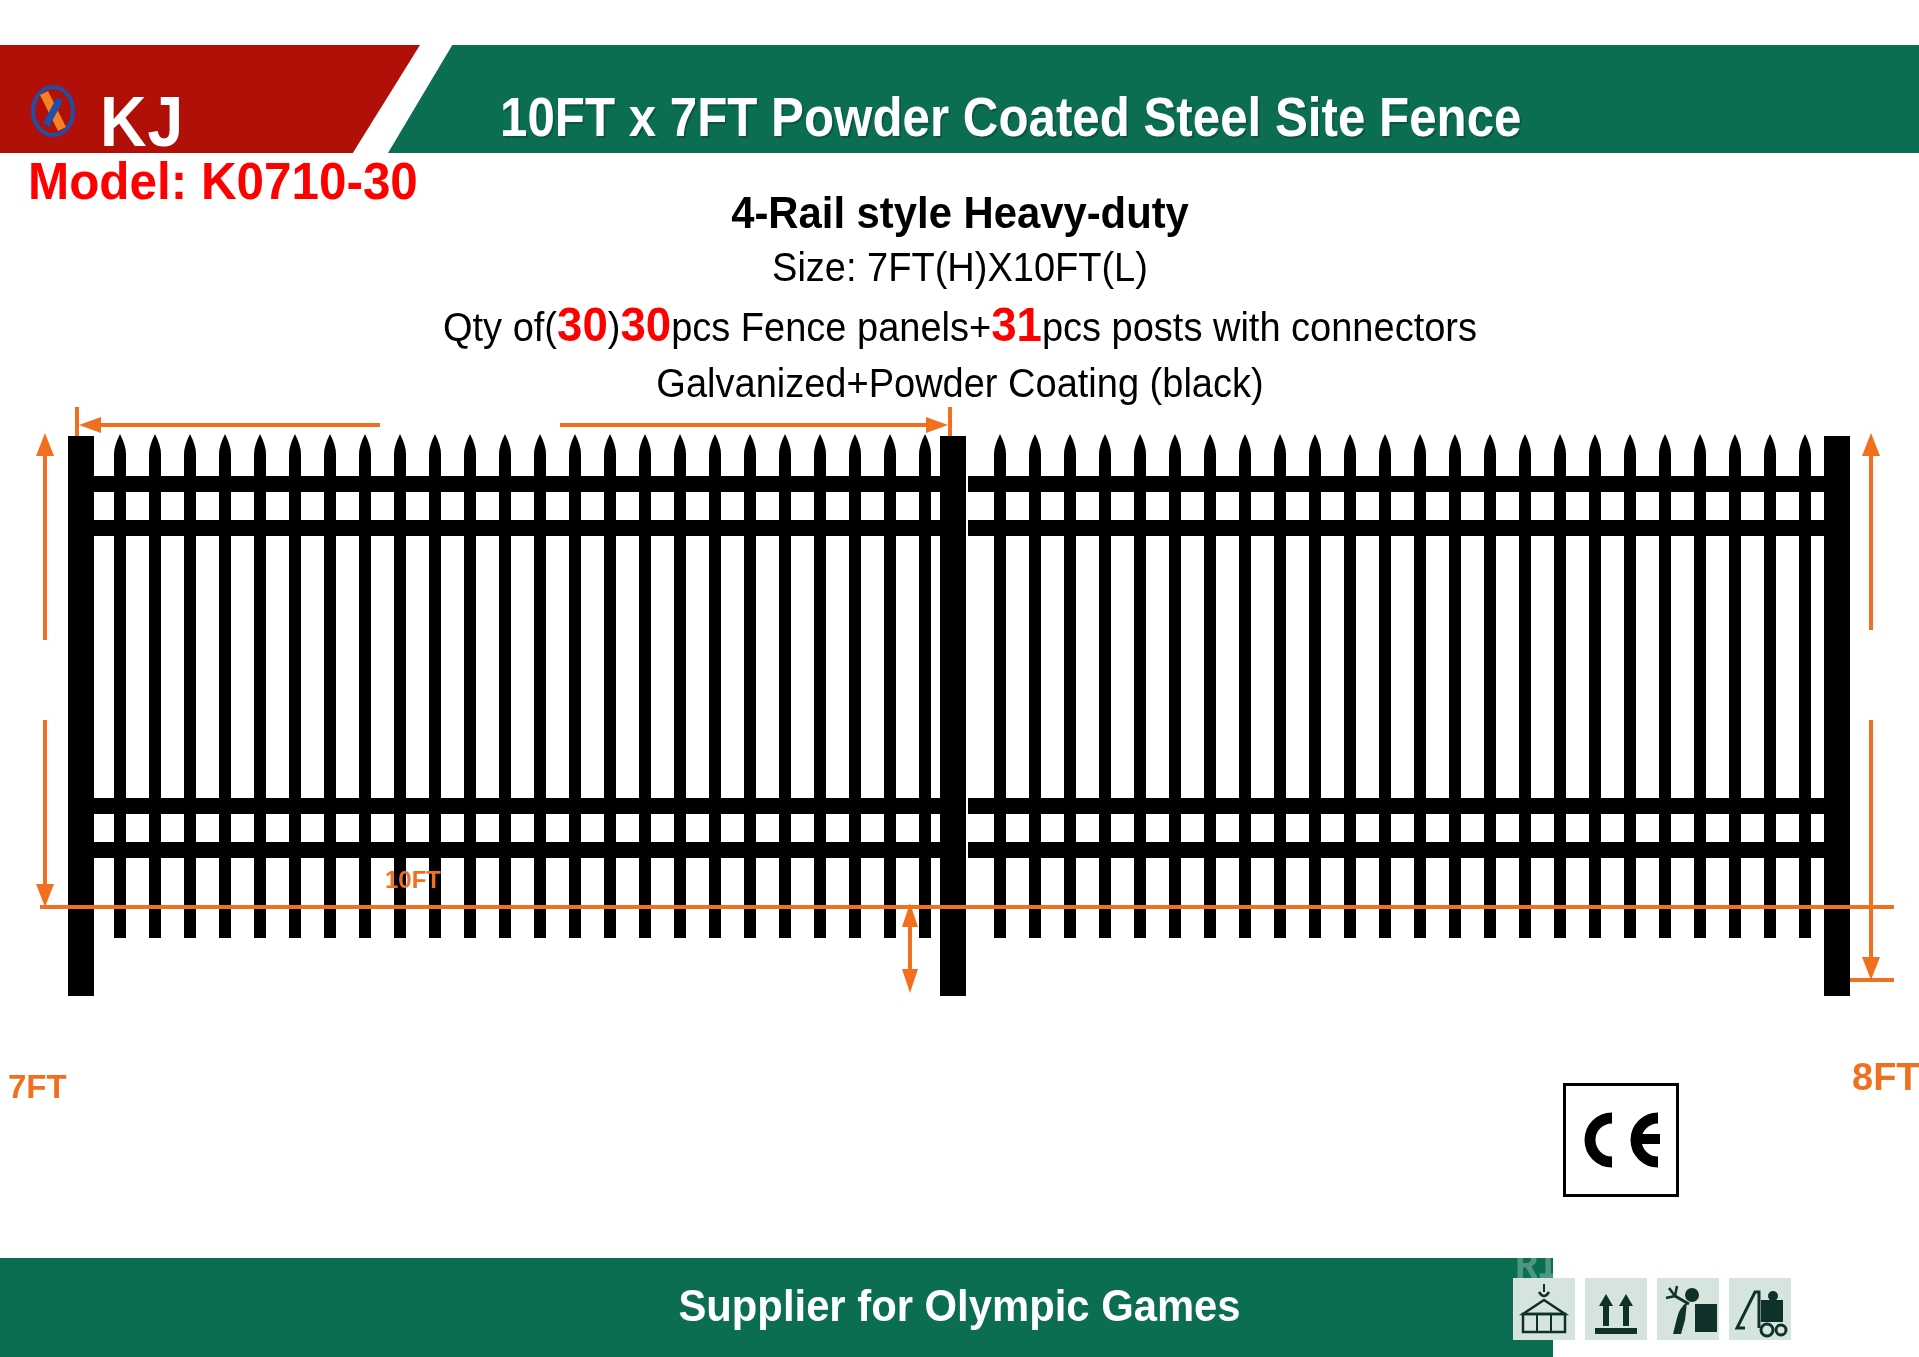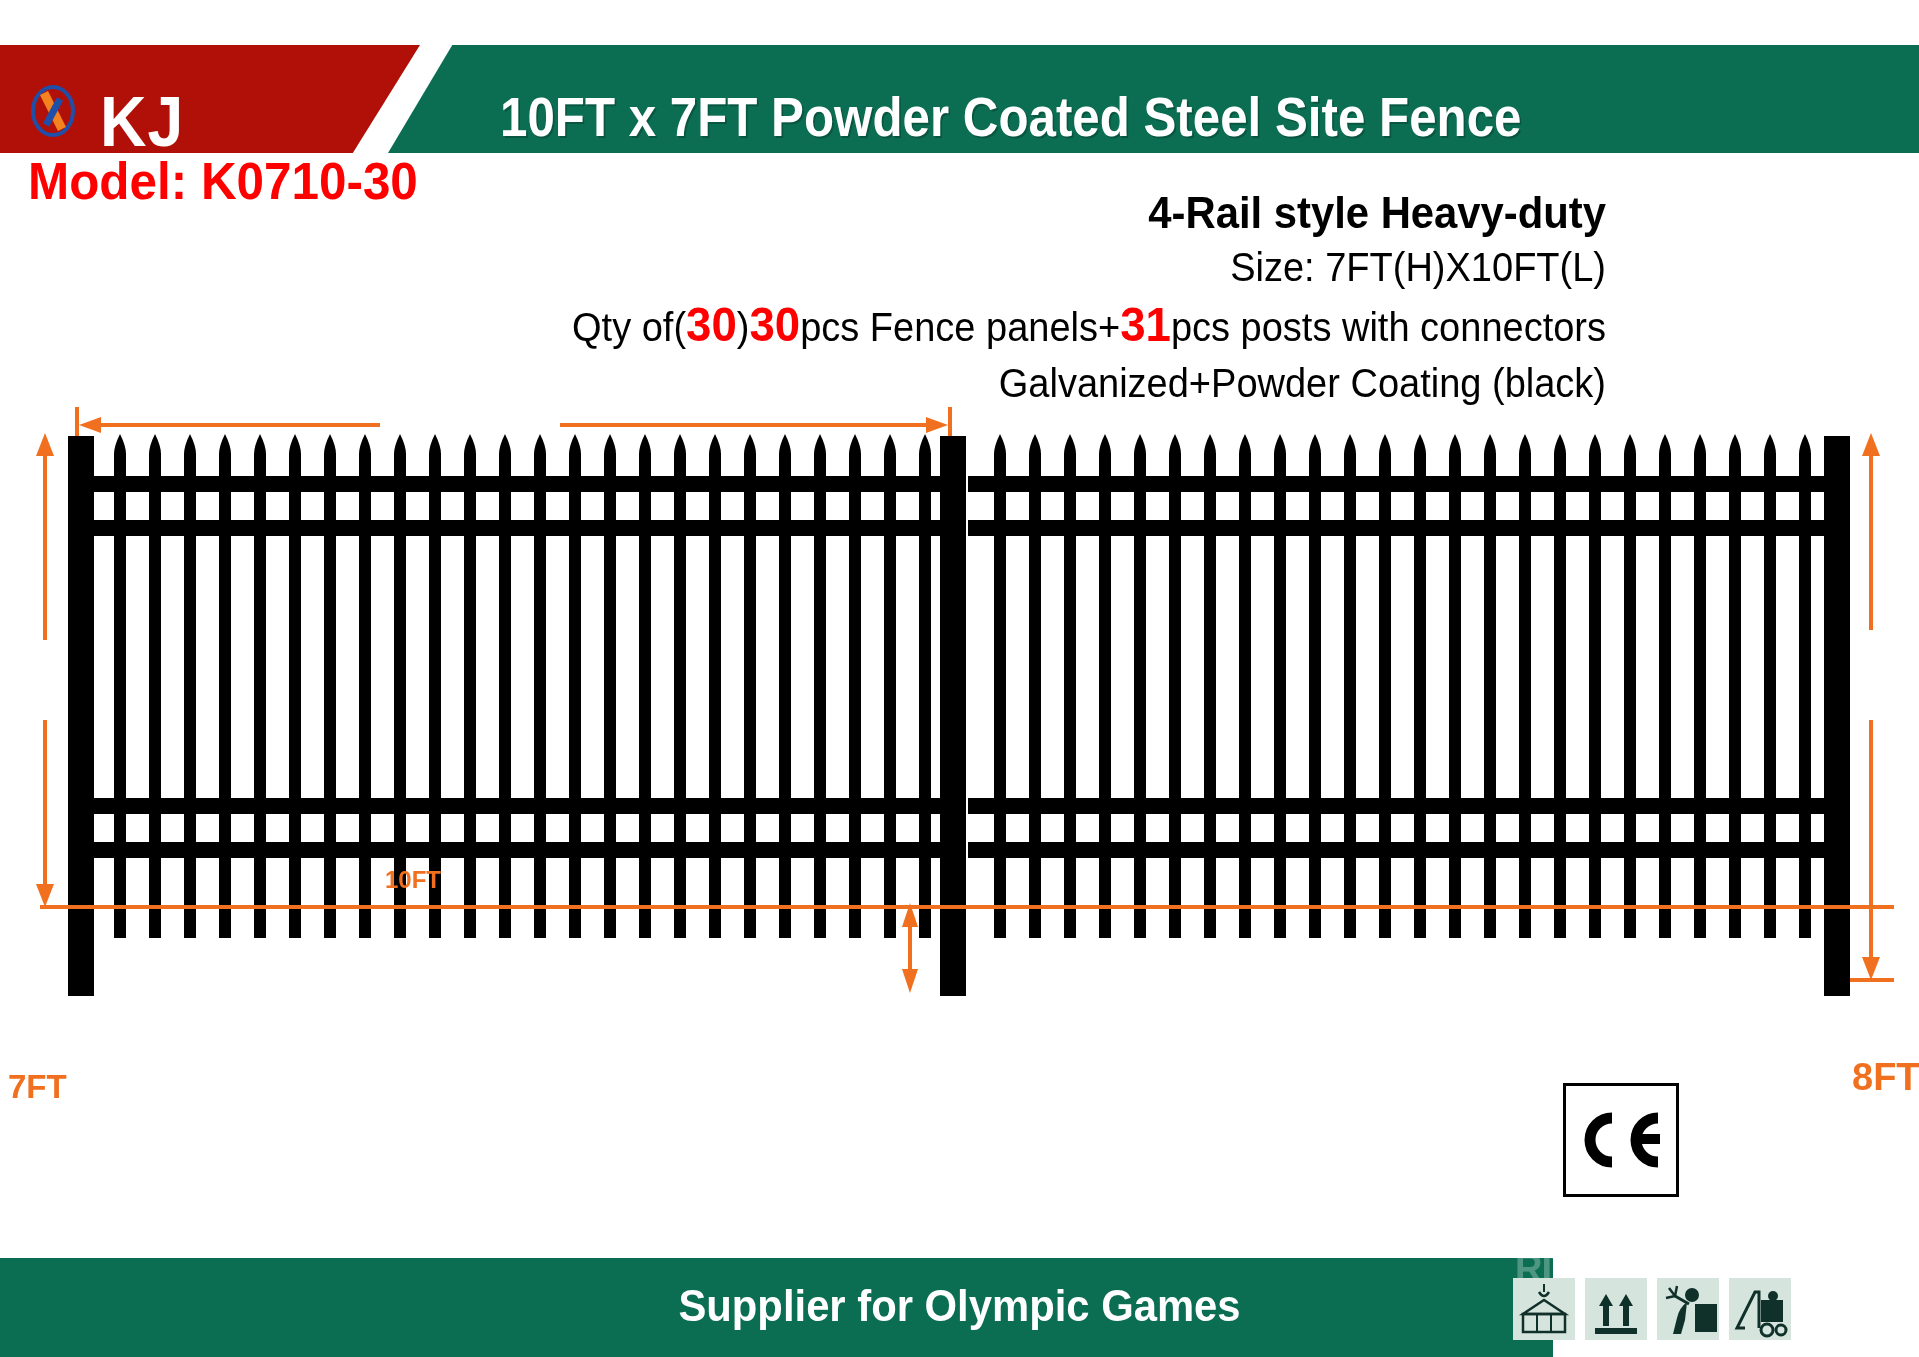--- a/index.html
+++ b/index.html
@@ -48,21 +48,21 @@
   
   .model-line{
     position:absolute;left:28px;top:155px;
     color:#ff0000;font-size:52px;font-weight:bold;
     white-space:nowrap;line-height:1;
     transform:scaleX(0.95);transform-origin:left top;
   }
   
   .spec-block{
     position:absolute;left:280px;top:185px;width:1360px;
-    text-align:right;
+    text-align:center;
   }
   .spec-rail{
     font-size:44px;font-weight:bold;color:#000;line-height:1.28;
     transform:scaleX(0.95);
   }
   .spec-size{
     font-size:40px;font-weight:normal;color:#000;line-height:1.3;
     transform:scaleX(0.95);
   }
   .spec-qty{
@@ -111,20 +111,21 @@
     background:#0b6e52;
   }
   .footer-text{
     position:absolute;left:0;top:26px;width:1919px;text-align:center;
     color:#ffffff;font-size:44px;font-weight:bold;line-height:1;
     transform:scaleX(0.95);
   }
   .watermark{
     position:absolute;right:10px;top:1246px;width:400px;height:105px;
     pointer-events:none;
+    font-family:Liberation Mono, monospace;
   }
   .wm-text{
     position:absolute;left:6px;top:2px;
     font-size:40px;font-weight:bold;color:rgba(255,255,255,0.28);
     letter-spacing:-1px;white-space:nowrap;line-height:1;
     transform:scaleX(0.95);transform-origin:left top;
   }
   .wm-sub{
     position:absolute;left:60px;top:42px;
     font-size:20px;font-weight:bold;color:rgba(255,255,255,0.28);

